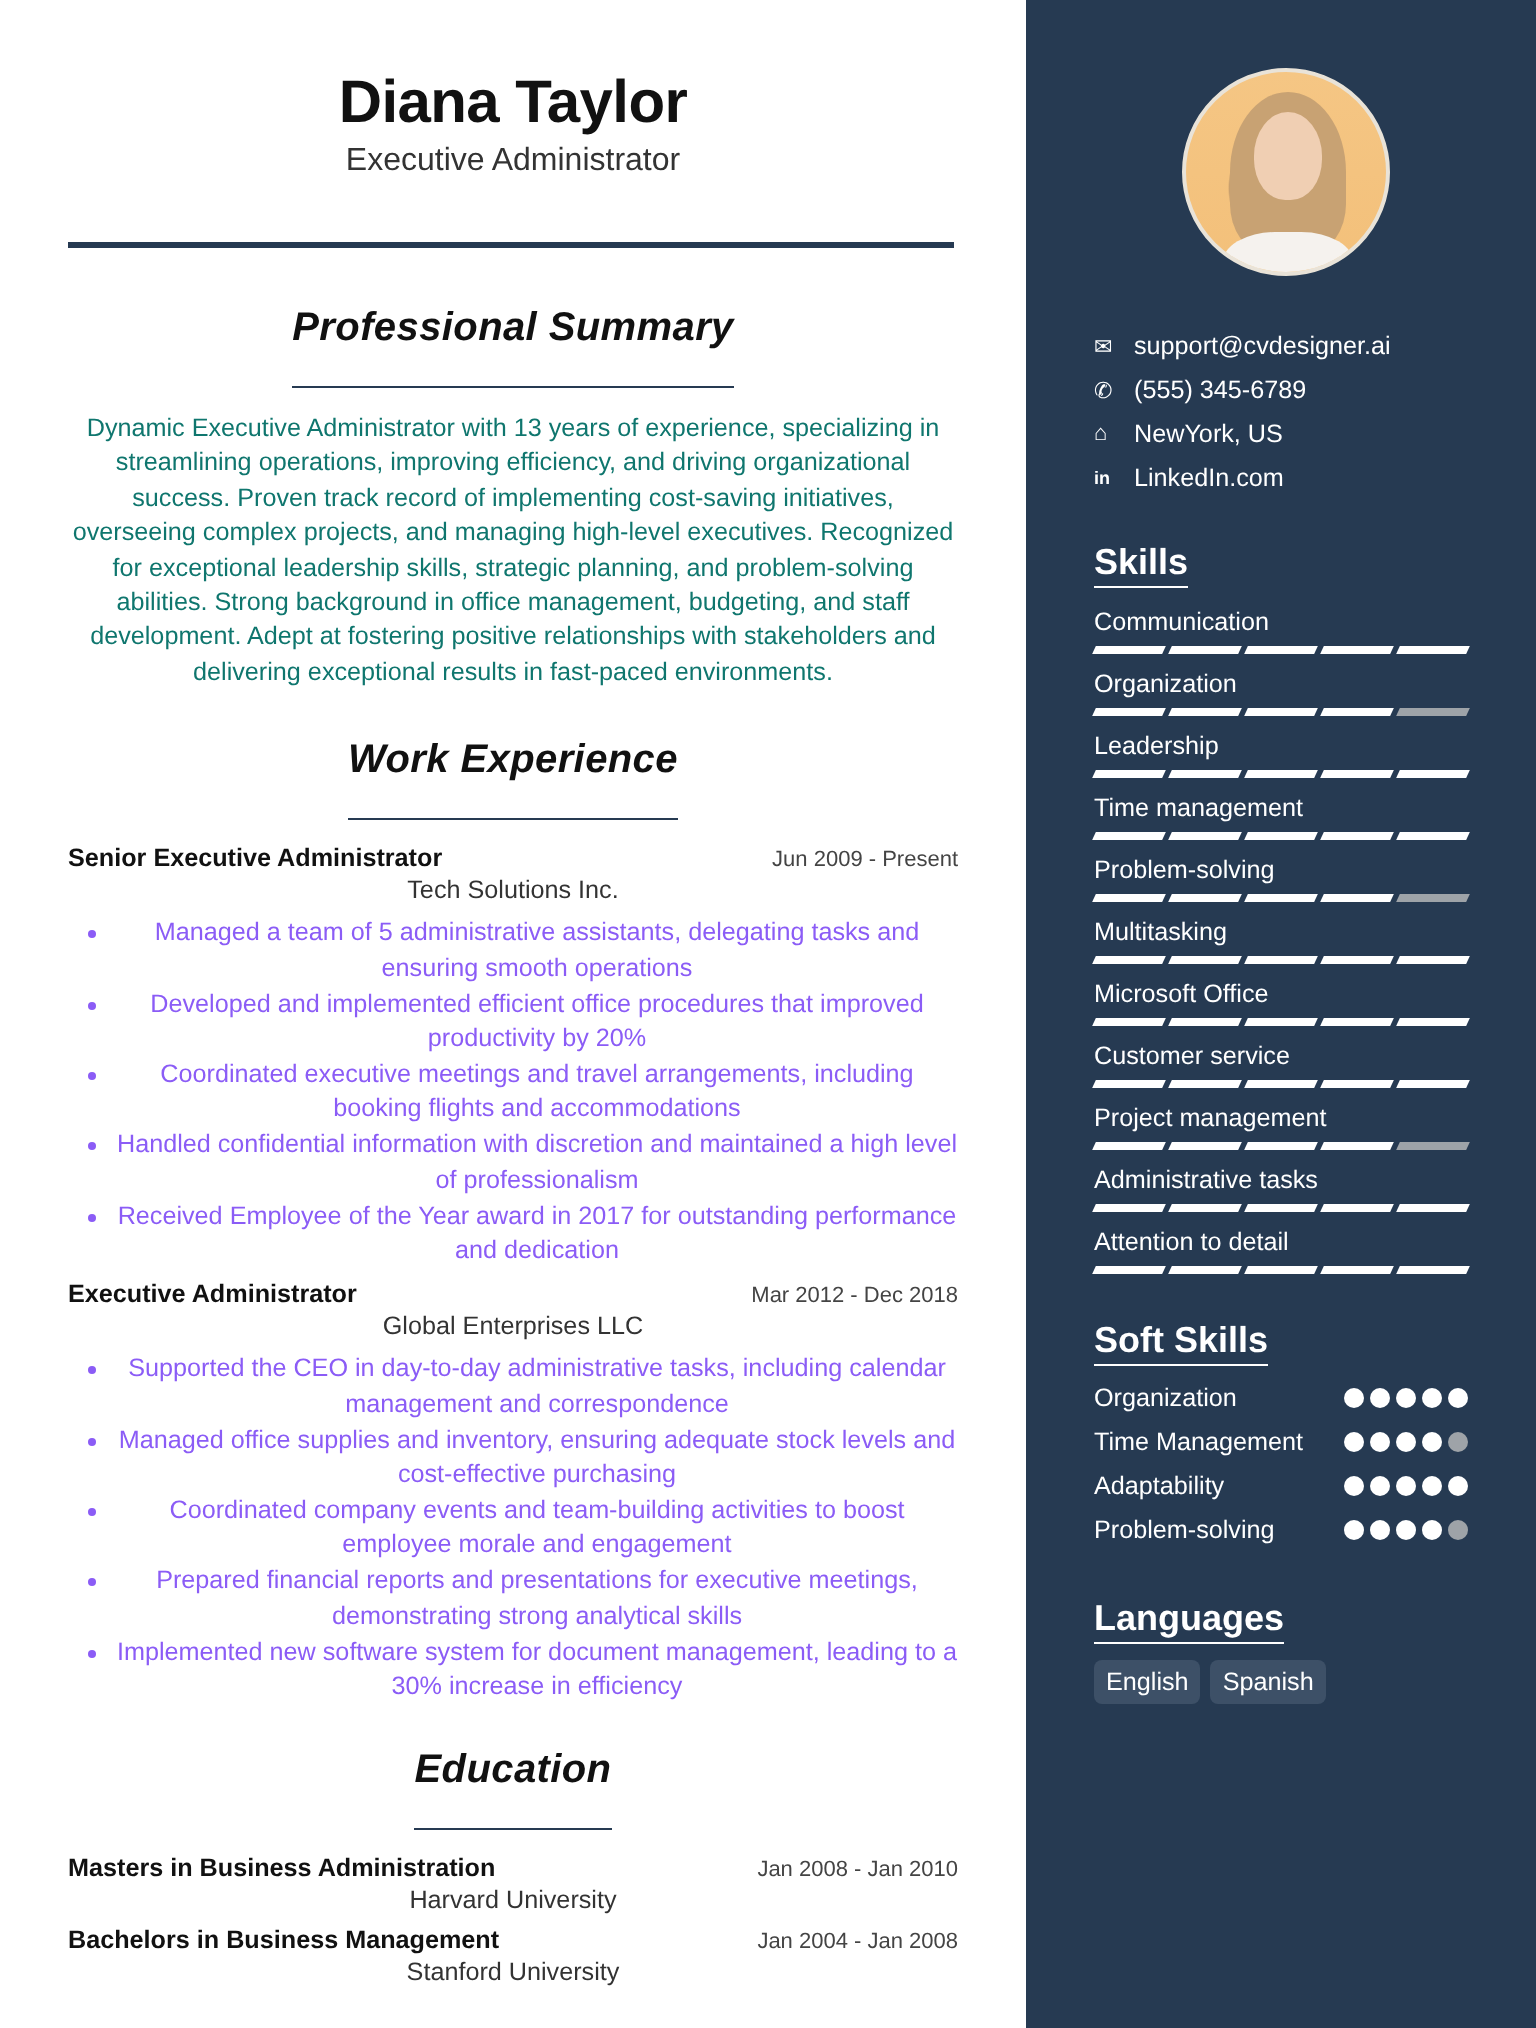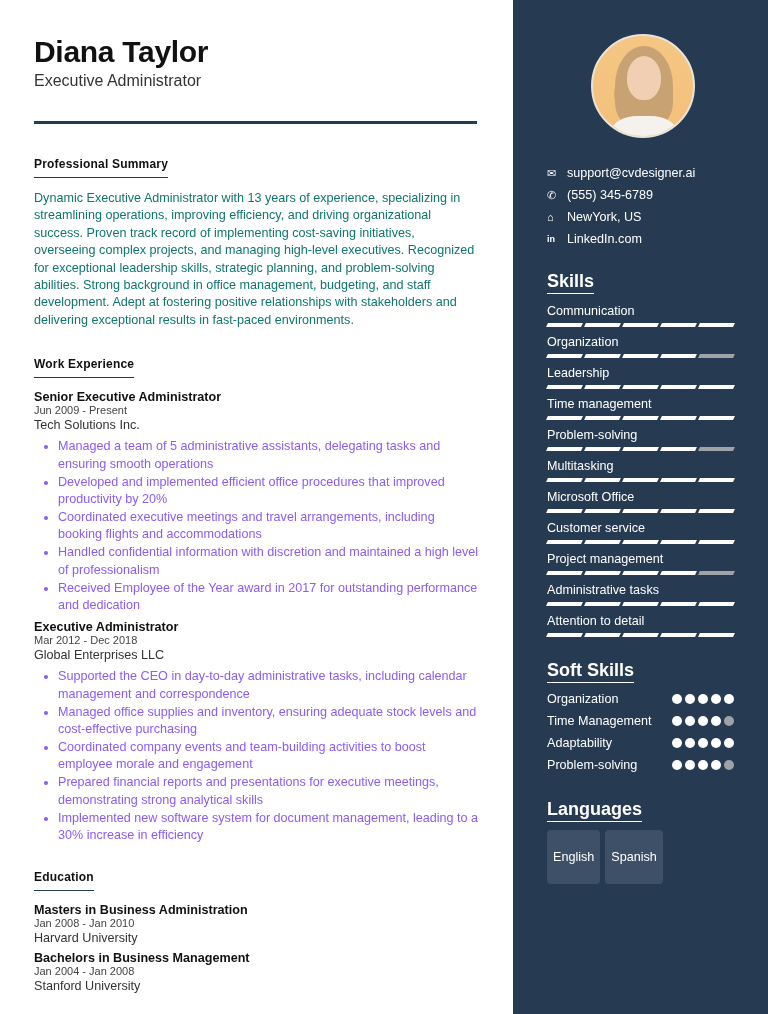--- a/index.html
+++ b/index.html
@@ -1,32 +1,32 @@
 <!DOCTYPE html>
 <html><head>
 <meta charset="utf-8">
 <style>
   * { box-sizing: border-box; margin: 0; padding: 0; }
   html, body { width: 768px; height: 1014px; overflow: hidden; background: #fff; }
   body { font-family: "Liberation Sans", sans-serif; color: #333; position: relative; }
   .page { display: flex; width: 768px; height: 1014px; }
-  .main { width: 561px; padding: 34px 34px 0 34px; }
+  .main { width: 561px; padding: 34px 34px 0 34px; text-align: center; }
   .side { width: 257px; background: #263a52; color: #fff; padding: 34px 34px 0 34px; position: relative; }
 
   .name { font-size: 30px; font-weight: 700; color: #111; letter-spacing: -0.3px; line-height: 36px; }
   .role { font-size: 16px; color: #333; margin-top: 0px; line-height: 22px; }
   .rule { height: 3px; background: #263a52; margin-top: 29px; width: 443px; }
 
-  .sec-title { display: inline-block; font-size: 12px; font-weight: 700; color: #111; border-bottom: 1.5px solid #263a52; padding-bottom: 2px; line-height: 22px; letter-spacing: 0.2px; }
+  .sec-title { display: inline-block; font-size: 20px; font-weight: 700; color: #111; border-bottom: 1.5px solid #263a52; padding-bottom: 18px; line-height: 22px; letter-spacing: 0.2px; font-style: italic; }
   .sec { margin-top: 29px; }
   .summary { font-size: 12.6px; line-height: 17.4px; color: #0f766e; margin-top: 12px; }
   .sec.work { margin-top: 24px; }
   .job { margin-top: 12px; }
   .job + .job { margin-top: 6px; }
-  .job-head { display: flex; justify-content: space-between; align-items: baseline; flex-direction: column; }
+  .job-head { display: flex; justify-content: space-between; align-items: baseline; }
   .job-title { font-size: 12.6px; font-weight: 700; color: #111; }
   .job-date { font-size: 11px; color: #444; }
   .job-org { font-size: 12.6px; color: #333; margin-top: 2px; }
   .bullets { margin-top: 6px; padding-left: 24px; font-size: 12.6px; line-height: 17.4px; color: #8b5cf6; }
   .bullets li { margin-bottom: 0.5px; }
   .edu-desc { font-size: 12.6px; line-height: 17.4px; color: #333; margin-top: 6px; }
   .sec.edu { margin-top: 22px; }
 
   .photo { width: 104px; height: 104px; border-radius: 50%; margin: 0 auto 0 auto; position: relative; left: 2px;
     background: radial-gradient(circle at 50% 40%, #f1d2b6 0 22%, transparent 23%),
@@ -51,21 +51,21 @@
   .seg.off { background: #9ea3a8; }
   .soft { margin-top: 22px; }
   .soft-list { margin-top: 7px; }
   .soft-row { display: flex; justify-content: space-between; align-items: flex-start; font-size: 12.6px; line-height: 18px; margin-bottom: 4px; }
   .soft-name { width: 110px; }
   .dots { display: flex; gap: 3px; margin-top: 4px; }
   .dot { width: 10px; height: 10px; border-radius: 50%; background: #fff; }
   .dot.off { background: #9ea3a8; }
   .langs { margin-top: 24px; }
   .lang-list { display: flex; gap: 5px; margin-top: 8px; }
-  .lang { background: #3d5067; color: #fff; font-size: 12.6px; padding: 20px 6px; border-radius: 4px; }
+  .lang { background: #3d5067; color: #fff; font-size: 12.6px; padding: 4px 6px; border-radius: 4px; }
 </style>
 </head>
 <body>
 
 <div class="page">
   <div class="main">
     <div class="name">Diana Taylor</div>
     <div class="role">Executive Administrator</div>
     <div class="rule"></div>
 

